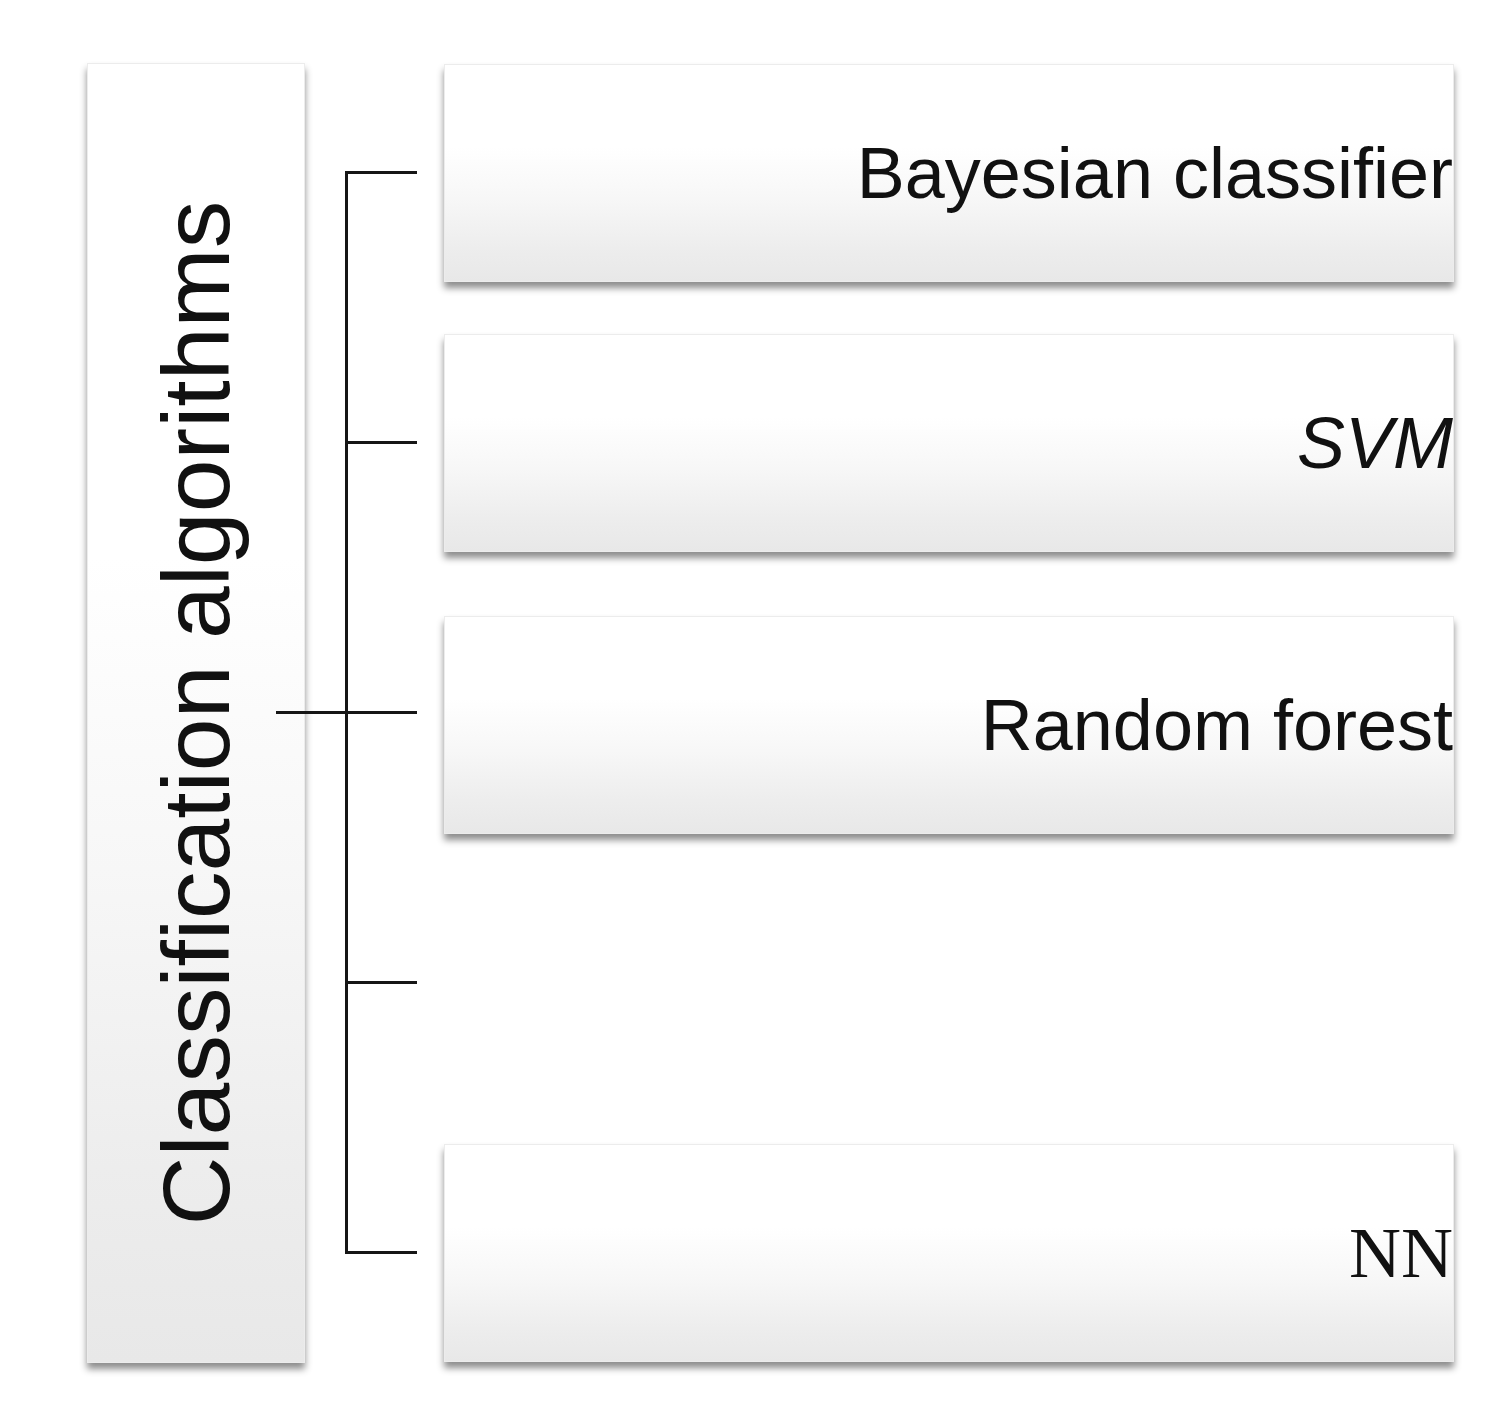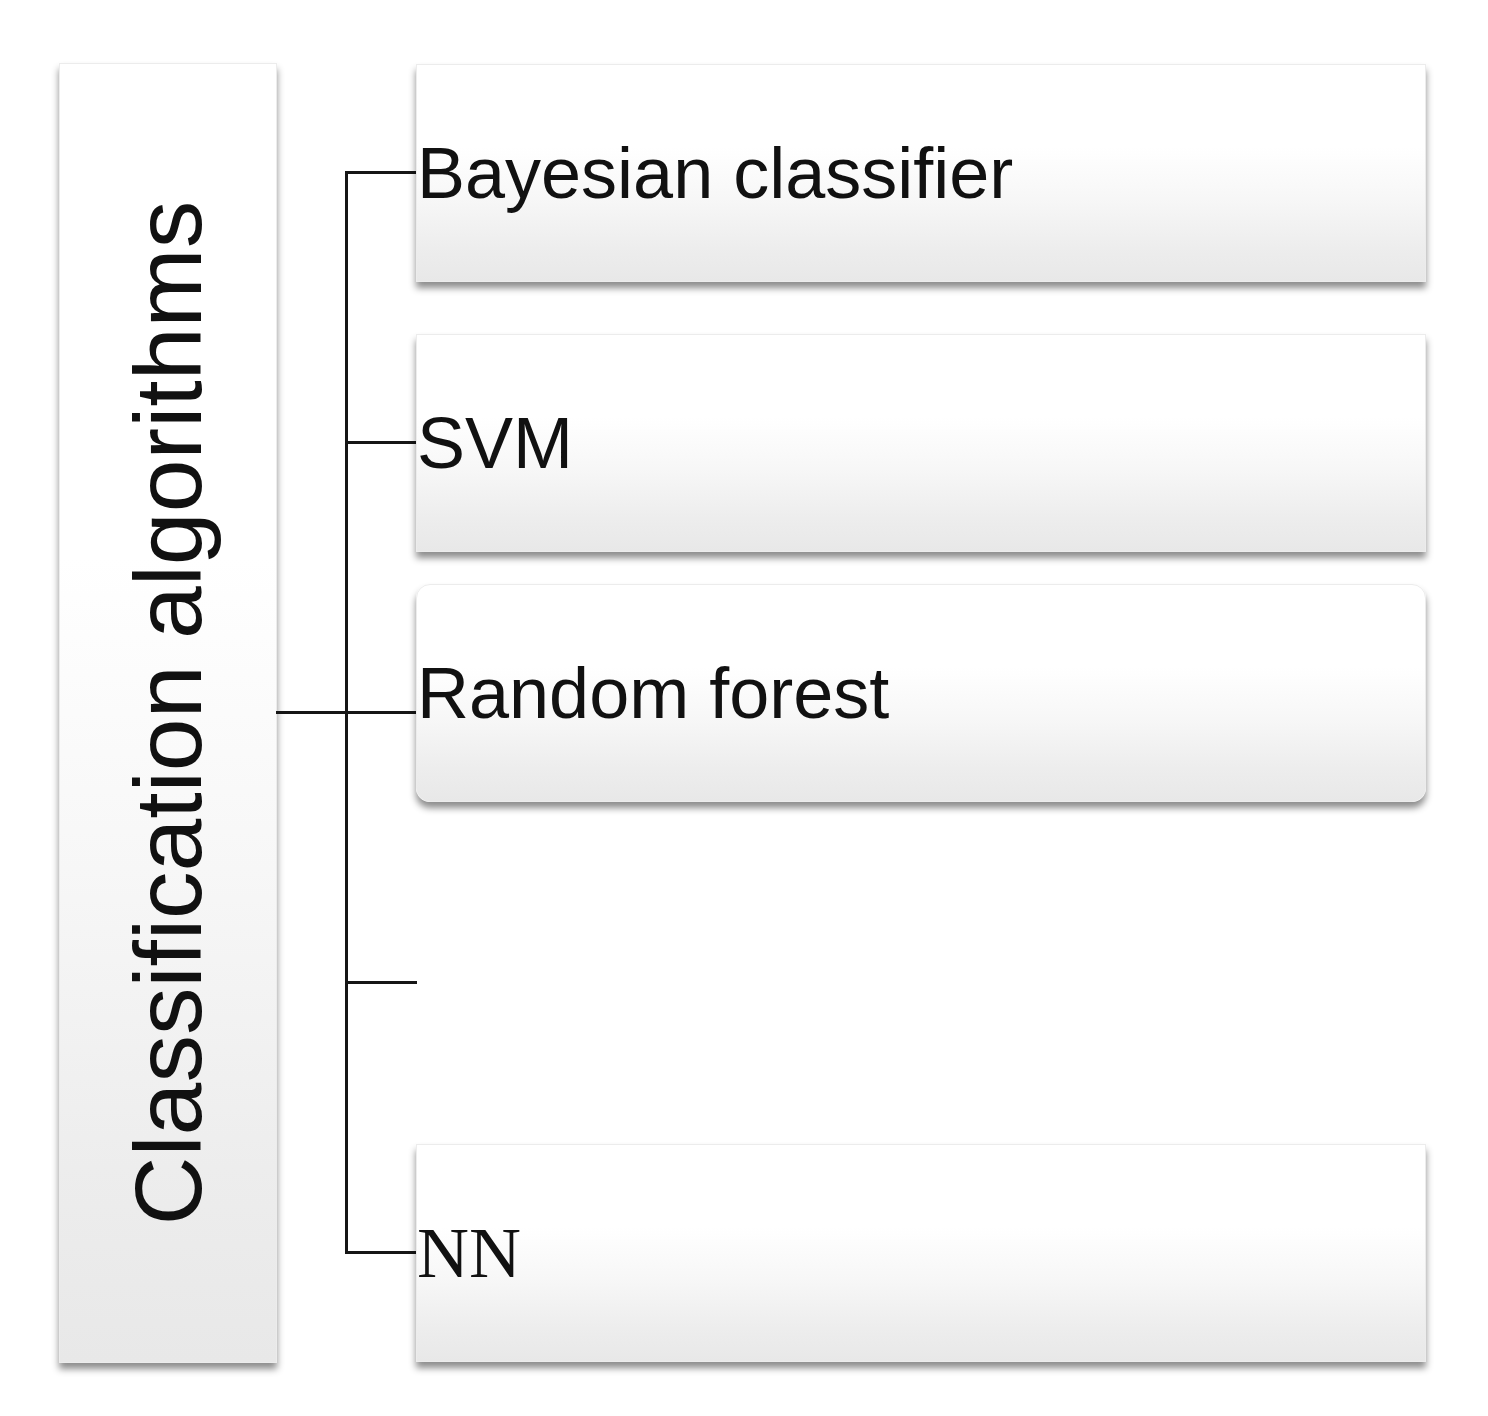--- a/index.html
+++ b/index.html
@@ -16,23 +16,24 @@
     overflow: hidden;
   }
   
   .node {
     position: absolute;
     background: linear-gradient(to bottom, #ffffff 0%, #ffffff 38%, #f7f7f7 62%, #ededed 85%, #e8e8e8 100%);
     border: 1px solid #ececec;
     box-shadow: 0 6px 7px rgba(0, 0, 0, 0.45);
     display: flex;
     align-items: center;
-    justify-content: flex-start;
+    justify-content: flex-end;
     color: #111111;
     box-sizing: border-box;
+    margin-left: 28px;
   }
   .root-node {
     left: 59px;
     top: 63px;
     width: 218px;
     height: 1300px;
   }
   .root-label {
     position: absolute;
     top: 50%;
@@ -44,22 +45,22 @@
     color: #111111;
   }
   .child-node {
     left: 416px;
     width: 1010px;
     height: 218px;
     font-size: 72px;
     line-height: 1;
   }
   .child-node.n0 { top: 64px; }
-  .child-node.n1 { top: 334px; }
-  .child-node.n2 { top: 584px; border-radius: 14px; }
+  .child-node.n1 { top: 334px; font-style: italic; }
+  .child-node.n2 { top: 616px; }
   .child-node.n3 { top: 874px; }
   .child-node.n4 { top: 1144px; font-family: Liberation Serif, serif; }
   
   .connector {
     position: absolute;
     background: #161616;
   }
   .trunk {
     left: 345px;
     top: 171px;

